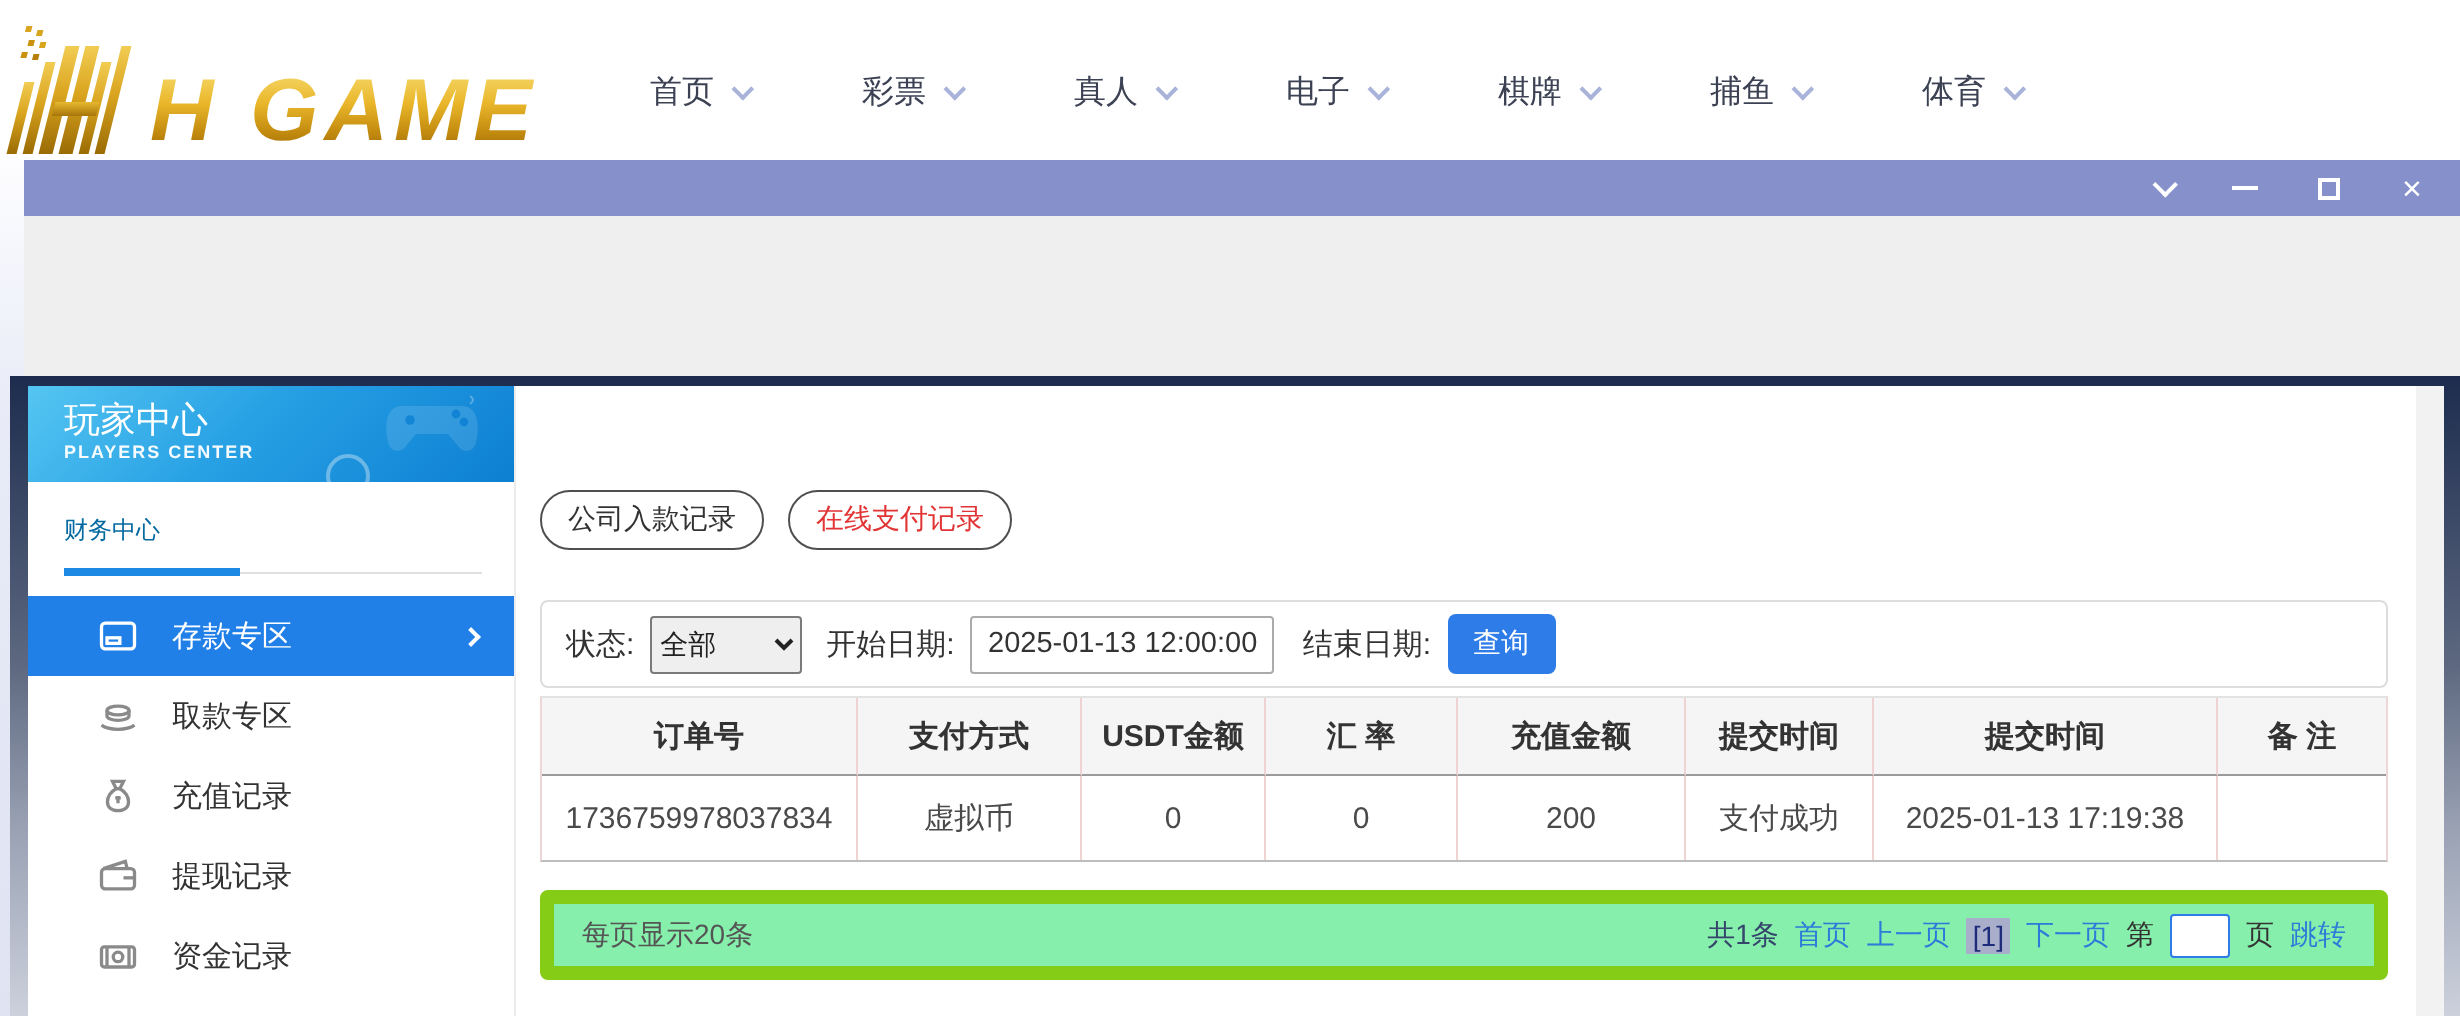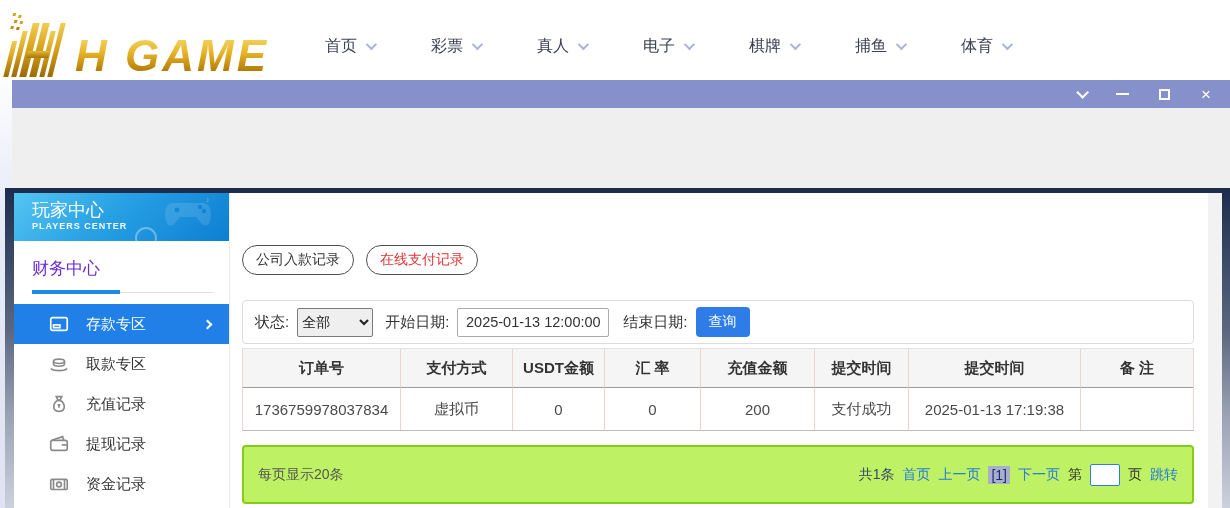--- a/index.html
+++ b/index.html
@@ -39,29 +39,29 @@
 
   .gray-strip { position:absolute; left:12px; top:108px; width:1218px; height:80px; background:#efefef; }
   .left-strip { position:absolute; left:0; top:80px; width:12px; height:428px; background:linear-gradient(180deg,#fdfdff,#e8ebf7 30%,#dfe3f2); }
 
   
   .window { position:absolute; left:5px; top:188px; width:1225px; height:320px;
             background:linear-gradient(180deg,#1d2c4e 0%,#5d6880 45%,#98a0b2 70%,#ccd1dc 100%); }
   .window-body { position:absolute; left:9px; top:5px; right:8px; bottom:0; background:#f2f2f2; display:flex; }
 
   
-  .sidebar { width:216px; background:#fff; border-right:1px solid #ececec; }
+  .sidebar { width:244px; background:#fff; border-right:1px solid #ececec; }
   .sb-header { position:relative; height:48px; overflow:hidden; padding:6px 0 0 18px; color:#fff;
                background:linear-gradient(135deg,#55c6f2 0%,#27a0e4 45%,#0d7fd2 100%); }
   .sb-title { font-size:18px; line-height:22px; }
   .sb-subtitle { font-size:9px; letter-spacing:1px; font-weight:bold; opacity:.95; }
   .sb-pad-icon { position:absolute; right:14px; top:4px; opacity:.55; }
   .sb-ball-icon { position:absolute; right:72px; bottom:-8px; width:22px; height:22px; border-radius:50%;
                   border:2px solid rgba(255,255,255,.35); }
-  .sb-section { padding:16px 16px 10px 18px; font-size:17px; color:#6d28d9; }
+  .sb-section { padding:16px 16px 10px 18px; font-size:12px; color:#0369a1; }
   .sb-underline { position:relative; margin:0 16px 0 18px; height:4px; }
   .sb-underline .gray { position:absolute; left:0; right:0; top:2px; height:1px; background:#e0e0e0; }
   .sb-underline .blue { position:absolute; left:0; top:0; width:88px; height:4px; background:#1e88e5; }
   .sb-menu { margin-top:10px; }
   .sb-item { display:flex; align-items:center; height:40px; padding-left:34px; cursor:pointer; color:#333; font-size:15px; }
   .sb-item .ico { width:22px; height:22px; margin-right:16px; display:flex; align-items:center; justify-content:center; }
   .sb-item .ico svg { stroke:#8a8a8a; fill:none; stroke-width:1.8; }
   .sb-item.active { background:#2080e8; color:#fff; position:relative; }
   .sb-item.active .ico svg { stroke:#fff; }
   .sb-item.active .arrow { position:absolute; right:18px; width:7px; height:7px;
@@ -88,21 +88,21 @@
   .tbl { margin-top:4px; display:grid; grid-template-columns:158px 112px 92px 96px 114px 94px 172px auto;
          border:1px solid #eed6d6; border-top-color:#e3e3e3; border-bottom-color:#bdbdbd; }
   .th { height:39px; background:#f5f5f5; font-weight:bold; color:#333; font-size:15px;
         display:flex; align-items:center; justify-content:center;
         border-right:1px solid #efd3d3; border-bottom:1px solid #9b9b9b; }
   .td { height:42px; color:#4a4a4a; font-size:15px; display:flex; align-items:center; justify-content:center;
         border-right:1px solid #efd3d3; background:#fff; white-space:nowrap; }
   .th:nth-child(8n), .td:nth-child(8n) { border-right:none; }
 
   
-  .pager { margin-top:14px; height:59px; background:#bef264; border:2px solid #84cc16; border-radius:4px;
+  .pager { margin-top:14px; height:45px; background:#86efac; border:7px solid #84cc16; border-radius:4px;
            display:flex; align-items:center; justify-content:space-between; padding:0 14px; font-size:14px; }
   .pager-left { color:#555; }
   .pager-right { display:flex; align-items:center; gap:8px; }
   .pg-total { color:#36456b; }
   .pg-link { color:#2b7bd9; cursor:pointer; }
   .pg-current { background:#a9aecb; color:#1d2b7a; padding:1px 3px; cursor:pointer; }
   .pg-word { color:#333; }
   .pg-input { width:30px; height:22px; border:1px solid #2e7ce8; border-radius:2px; background:#fff; }
 </style>
 </head>

